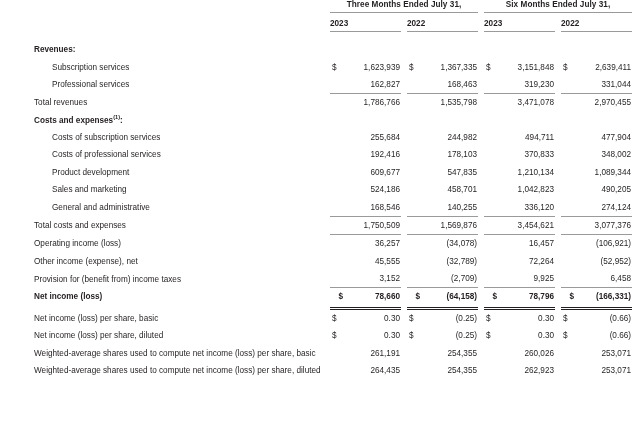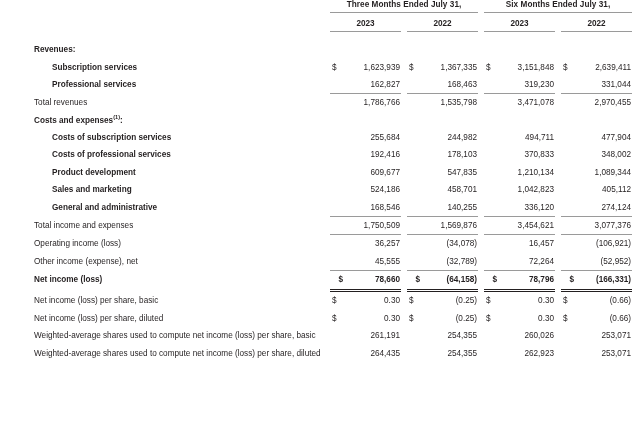--- a/index.html
+++ b/index.html
@@ -56,36 +56,36 @@
   }
   .grp-rule > div {
     height: 1px;
     background: #9a9a9a;
     font-size: 0;
     line-height: 0;
   }
   .yr-head {
     font-size: 8.2px;
     font-weight: bold;
-    text-align: center;
+    text-align: left;
     padding-top: 6px;
     padding-bottom: 3px;
   }
   .spacer-row td { height: 9px; }
 
   
   .lbl {
     text-align: left;
     padding: 4.2px 0 4.2px 0;
     white-space: nowrap;
     font-size: 8.2px;
     margin-top: 40px;
   }
   .lbl.ind0 { padding-left: 26px; }
-  .lbl.ind1 { padding-left: 44px; font-weight: bold; }
+  .lbl.ind1 { padding-left: 44px; }
   .lbl.bold { font-weight: bold; }
 
   .sym {
     text-align: left;
     font-size: 8.2px;
     padding: 4.2px 0 4.2px 2px;
     white-space: nowrap;
   }
   .num {
     text-align: right;
@@ -306,38 +306,38 @@
           <td class="sym"></td>
           <td class="num">524,186</td>
           <td></td>
           <td class="sym"></td>
           <td class="num">458,701</td>
           <td></td>
           <td class="sym"></td>
           <td class="num">1,042,823</td>
           <td></td>
           <td class="sym"></td>
-          <td class="num">405,112</td>
+          <td class="num">490,205</td>
         </tr>
         <tr>
           <td class="lbl ind1"><span>General and administrative</span></td>
           <td class="sym"></td>
           <td class="num">168,546</td>
           <td></td>
           <td class="sym"></td>
           <td class="num">140,255</td>
           <td></td>
           <td class="sym"></td>
           <td class="num">336,120</td>
           <td></td>
           <td class="sym"></td>
           <td class="num">274,124</td>
         </tr>
         <tr class="topline">
-          <td class="lbl ind0"><span>Total income and expenses</span></td>
+          <td class="lbl ind0"><span>Total costs and expenses</span></td>
           <td class="sym"></td>
           <td class="num">1,750,509</td>
           <td></td>
           <td class="sym"></td>
           <td class="num">1,569,876</td>
           <td></td>
           <td class="sym"></td>
           <td class="num">3,454,621</td>
           <td></td>
           <td class="sym"></td>
@@ -363,20 +363,34 @@
           <td class="num">45,555</td>
           <td></td>
           <td class="sym"></td>
           <td class="num">(32,789)</td>
           <td></td>
           <td class="sym"></td>
           <td class="num">72,264</td>
           <td></td>
           <td class="sym"></td>
           <td class="num">(52,952)</td>
+        </tr>
+        <tr>
+          <td class="lbl ind0"><span>Provision for (benefit from) income taxes</span></td>
+          <td class="sym"></td>
+          <td class="num">3,152</td>
+          <td></td>
+          <td class="sym"></td>
+          <td class="num">(2,709)</td>
+          <td></td>
+          <td class="sym"></td>
+          <td class="num">9,925</td>
+          <td></td>
+          <td class="sym"></td>
+          <td class="num">6,458</td>
         </tr>
         <tr class="boldrow topline">
           <td class="lbl ind0 bold"><span>Net income (loss)</span></td>
           <td class="sym">$</td>
           <td class="num">78,660</td>
           <td></td>
           <td class="sym">$</td>
           <td class="num">(64,158)</td>
           <td></td>
           <td class="sym">$</td>

